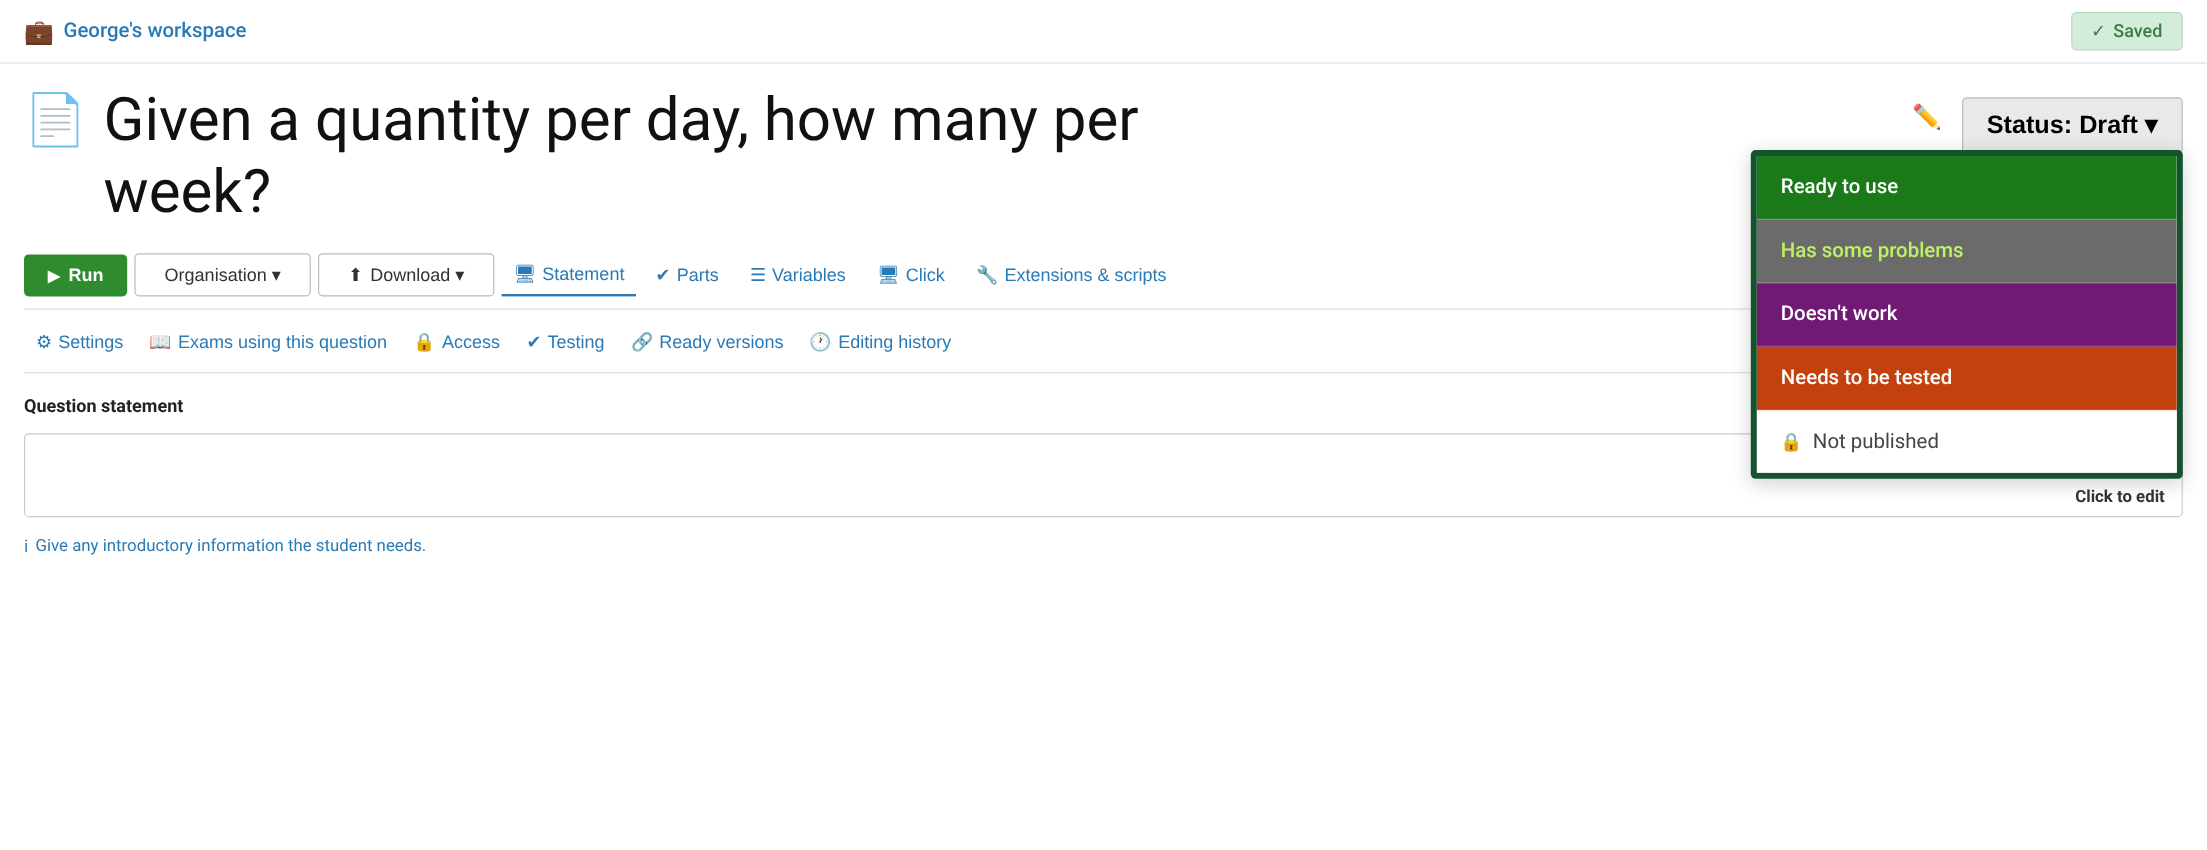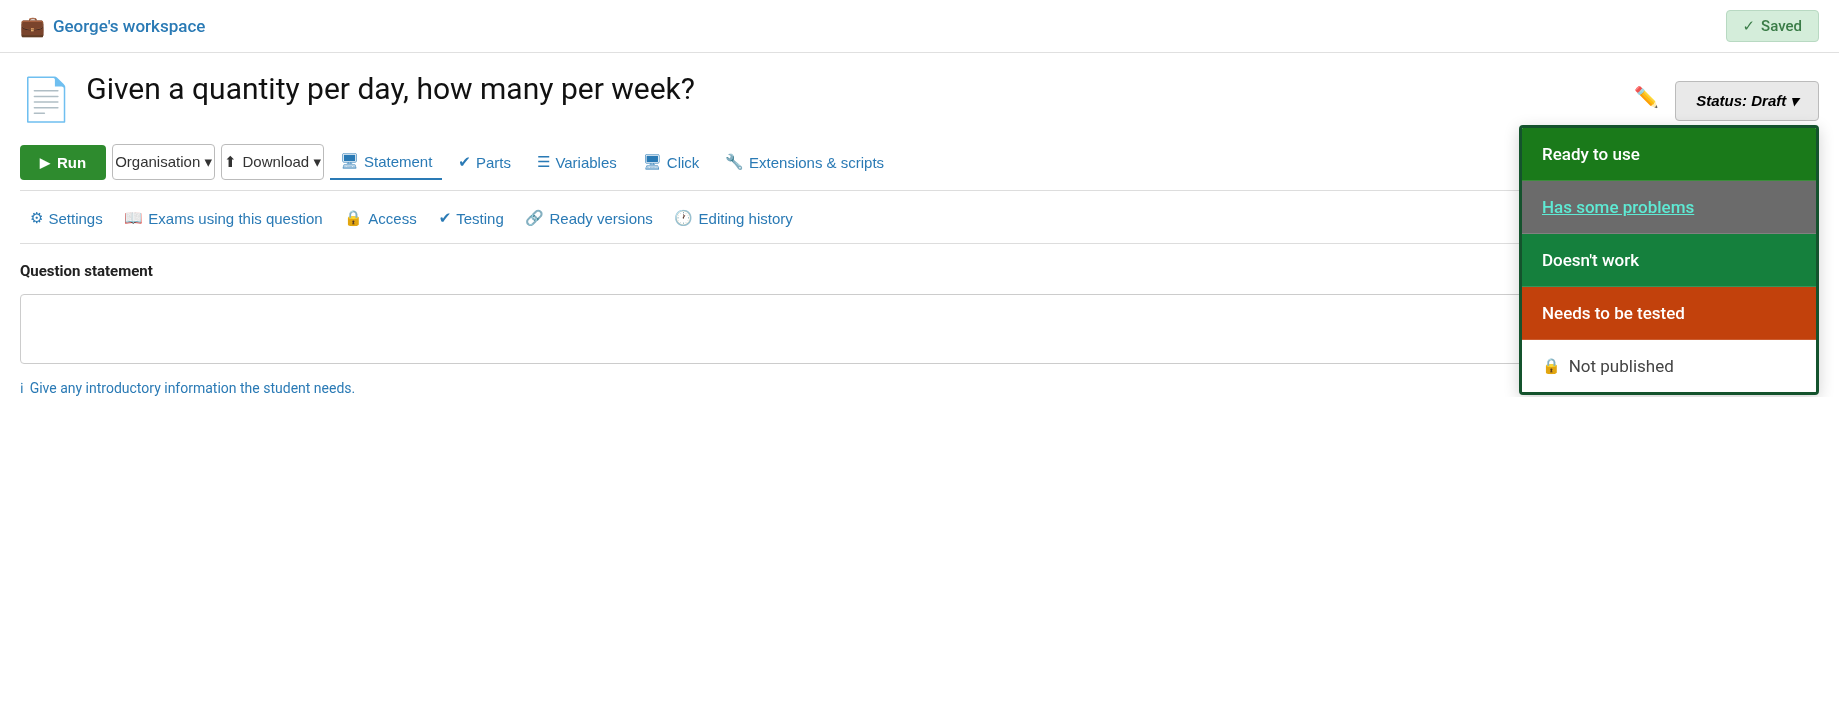--- a/index.html
+++ b/index.html
@@ -55,21 +55,21 @@
       display: flex;
       align-items: flex-start;
       gap: 14px;
     }
     .doc-icon {
       font-size: 42px;
       color: #222;
       margin-top: 4px;
     }
     .question-title {
-      font-size: 30px;
+      font-size: 50px;
       font-weight: 400;
       line-height: 1.2;
       color: #111;
       max-width: 900px;
     }
     .title-right {
       display: flex;
       align-items: flex-start;
       gap: 12px;
       padding-top: 10px;
@@ -81,56 +81,55 @@
       cursor: pointer;
       color: #555;
       font-size: 20px;
       padding: 4px;
     }
     .status-btn {
       background: #e9e9e9;
       border: 1px solid #bbb;
       border-radius: 4px;
       padding: 10px 20px;
-      font-size: 15px;
+      font-size: 21px;
       font-weight: 700;
       cursor: pointer;
       white-space: nowrap;
       display: flex;
       align-items: center;
       gap: 6px;
-      font-style: italic;
     }
 
     
     .status-dropdown {
       position: absolute;
       top: 54px;
       right: 0;
-      width: 300px;
-      background: #fff;
-      border: 3px solid #14532d;
+      width: 360px;
+      background: #fff;
+      border: 5px solid #14532d;
       border-radius: 4px;
       box-shadow: 0 4px 16px rgba(0,0,0,0.18);
       z-index: 100;
       overflow: hidden;
       margin-left: 12px;
     }
     .dropdown-item {
       padding: 16px 20px;
       font-size: 17px;
       font-weight: 500;
       cursor: pointer;
       border-bottom: 1px solid rgba(255,255,255,0.15);
     }
     .dropdown-item:last-child { border-bottom: none; }
     .dropdown-item.green { background: #1a7a1a; color: #fff; }
     .dropdown-item.black { background: #111; color: #f5c518; }
-    .dropdown-item.gray { background: #6b6b6b; color: #5eead4; text-decoration: underline; }
-    .dropdown-item.red { background: #15803d; color: #fff; }
+    .dropdown-item.gray { background: #6b6b6b; color: #bef264; }
+    .dropdown-item.red { background: #701a75; color: #fff; }
     .dropdown-item.yellow { background: #c2410c; color: #fff; }
     .dropdown-item.white {
       background: #fff;
       color: #444;
       display: flex;
       align-items: center;
       gap: 8px;
       font-weight: 400;
     }
     .lock-icon { font-size: 15px; color: #777; }
@@ -155,21 +154,21 @@
       display: flex;
       align-items: center;
       gap: 7px;
     }
     .btn-run .play-icon { font-size: 13px; }
     .btn-outline {
       background: #fff;
       color: #333;
       border: 1px solid #bbb;
       border-radius: 4px;
-      padding: 8px 2px;
+      padding: 8px 24px;
       font-size: 15px;
       cursor: pointer;
       display: flex;
       align-items: center;
       gap: 6px;
       white-space: nowrap;
     }
     .btn-link {
       background: none;
       border: none;

